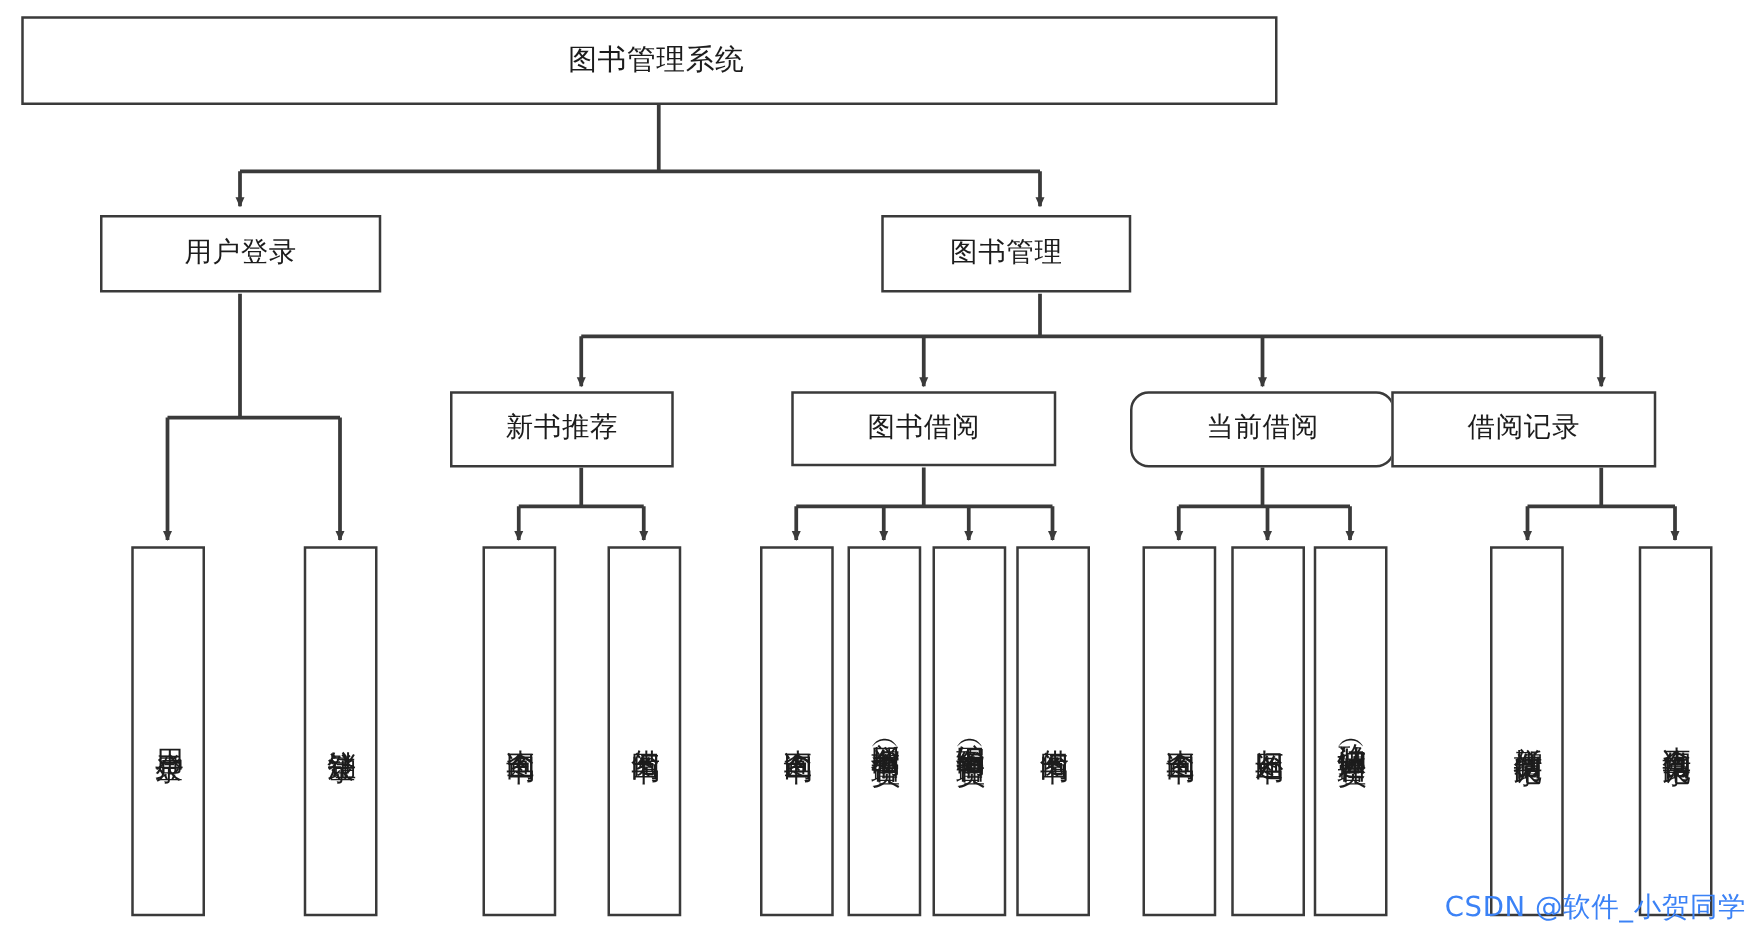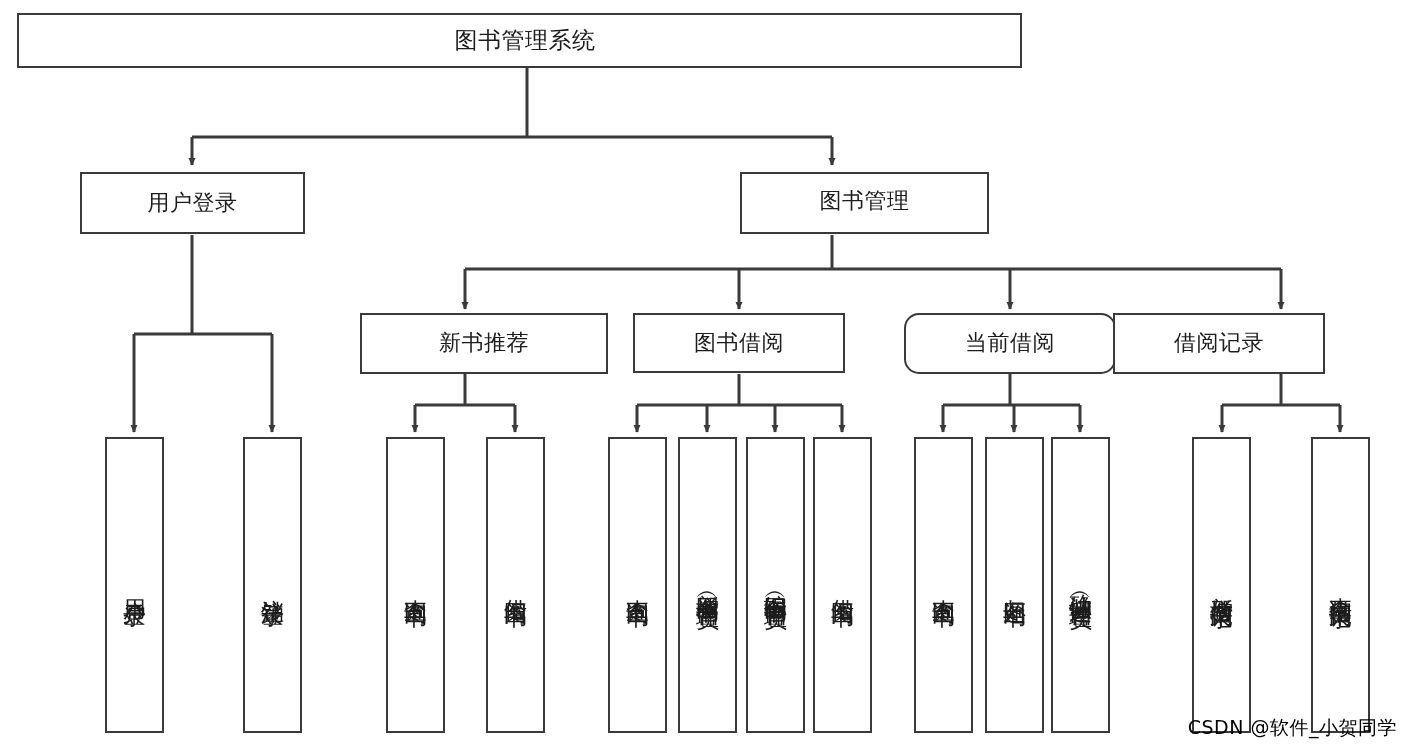--- a/index.html
+++ b/index.html
@@ -61,22 +61,22 @@
     text-orientation: upright;
     font-size: 23px;
     line-height: 1.08;
     letter-spacing: 2px;
     max-height: 100%;
   }
   #watermark {
     position: absolute;
     right: 8px;
     bottom: 6px;
-    font-size: 19px;
-    color: #000000;
+    font-size: 22px;
+    color: #3b82f6;
     letter-spacing: 0.5px;
     user-select: none;
     white-space: nowrap;
   }
 </style>
 </head>
 <body>
 
 <div id="diagram-root">
 
@@ -124,33 +124,33 @@
       <path d="M1014,405 L1014,432" marker-end="url(#arrowhead)"></path>
       <path d="M1080,405 L1080,432" marker-end="url(#arrowhead)"></path>
 
       <path d="M1281,374 L1281,405"></path>
       <path d="M1222,405 L1340,405"></path>
       <path d="M1222,405 L1222,432" marker-end="url(#arrowhead)"></path>
       <path d="M1340,405 L1340,432" marker-end="url(#arrowhead)"></path>
     </g>
   </svg>
 
-  <div class="node horiz root" style="left:17px; top:13px; width:1005px; height:55px;padding-left:11px;">
+  <div class="node horiz root" style="left:17px; top:13px; width:1005px; height:71px;padding-left:11px;">
     <span class="node-label">图书管理系统</span>
   </div>
 
   <div class="node horiz" style="left:80px; top:172px; width:225px; height:62px;">
     <span class="node-label">用户登录</span>
   </div>
 
-  <div class="node horiz" style="left:740px; top:172px; width:249px; height:62px;font-family:Liberation Mono, monospace;">
+  <div class="node horiz" style="left:705px; top:172px; width:200px; height:62px;">
     <span class="node-label">图书管理</span>
   </div>
 
-  <div class="node horiz" style="left:360px; top:313px; width:248px; height:61px;">
+  <div class="node horiz" style="left:360px; top:313px; width:179px; height:61px;">
     <span class="node-label">新书推荐</span>
   </div>
 
   <div class="node horiz" style="left:633px; top:313px; width:212px; height:60px;">
     <span class="node-label">图书借阅</span>
   </div>
 
   <div class="node horiz" style="left:904px; top:313px; width:212px; height:61px;border-radius:15px;">
     <span class="node-label">当前借阅</span>
   </div>

